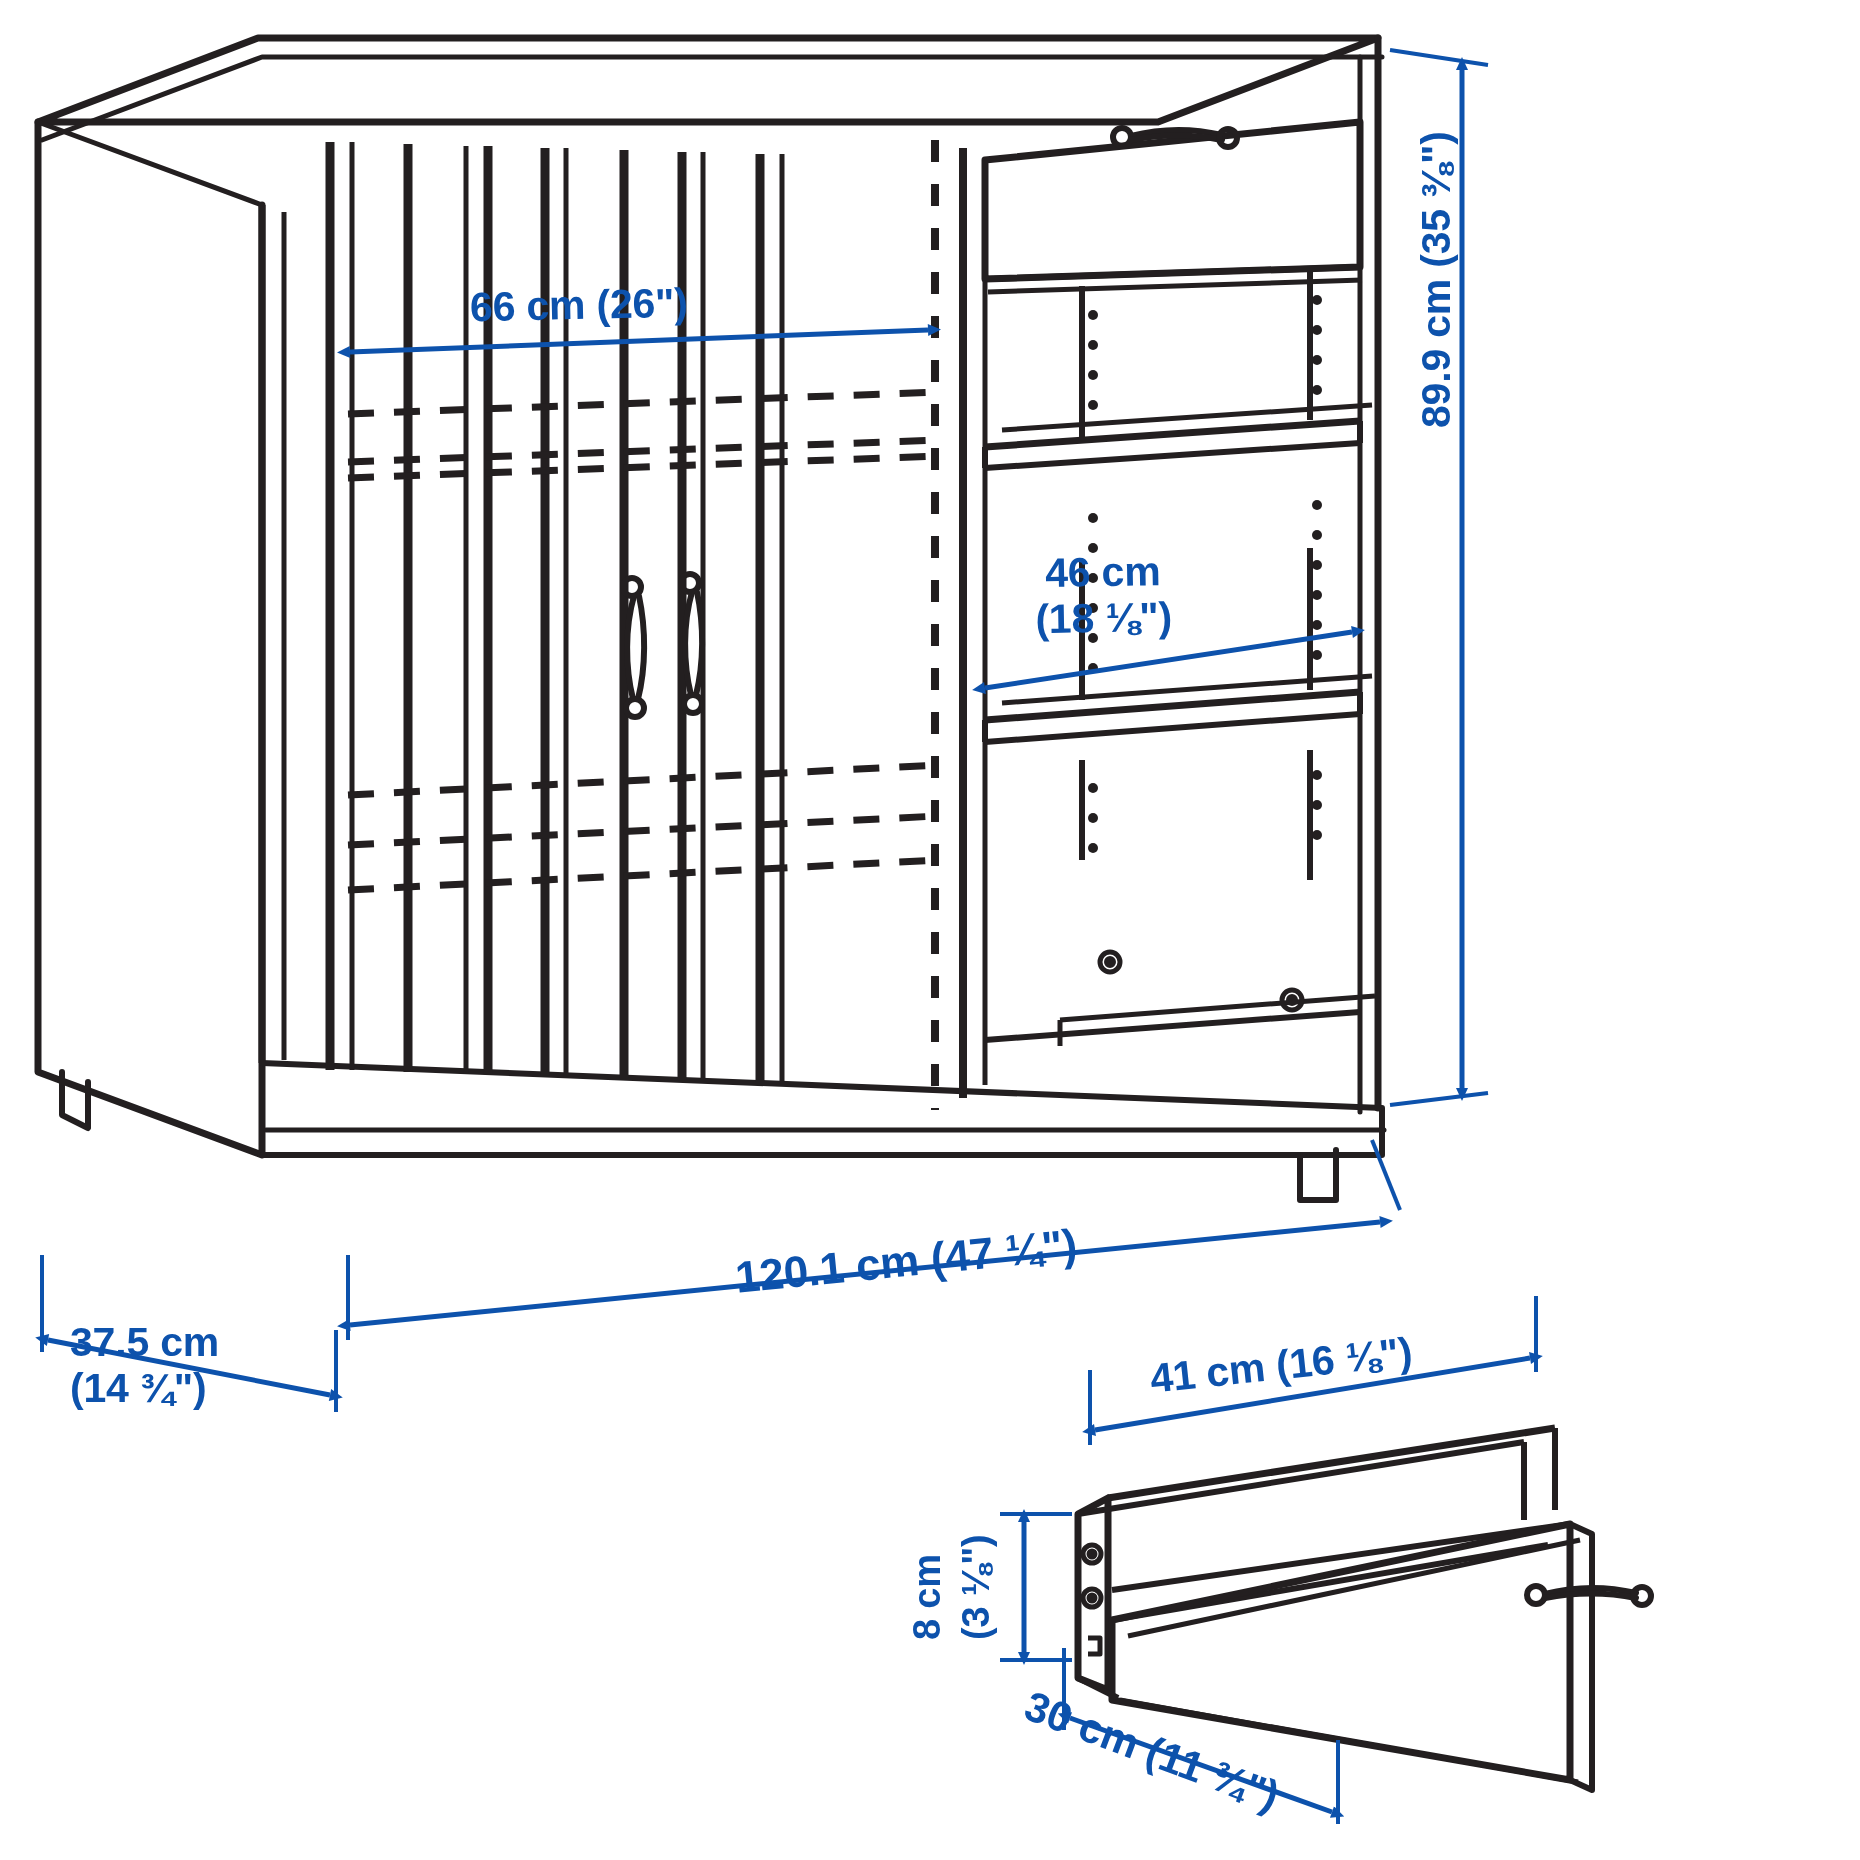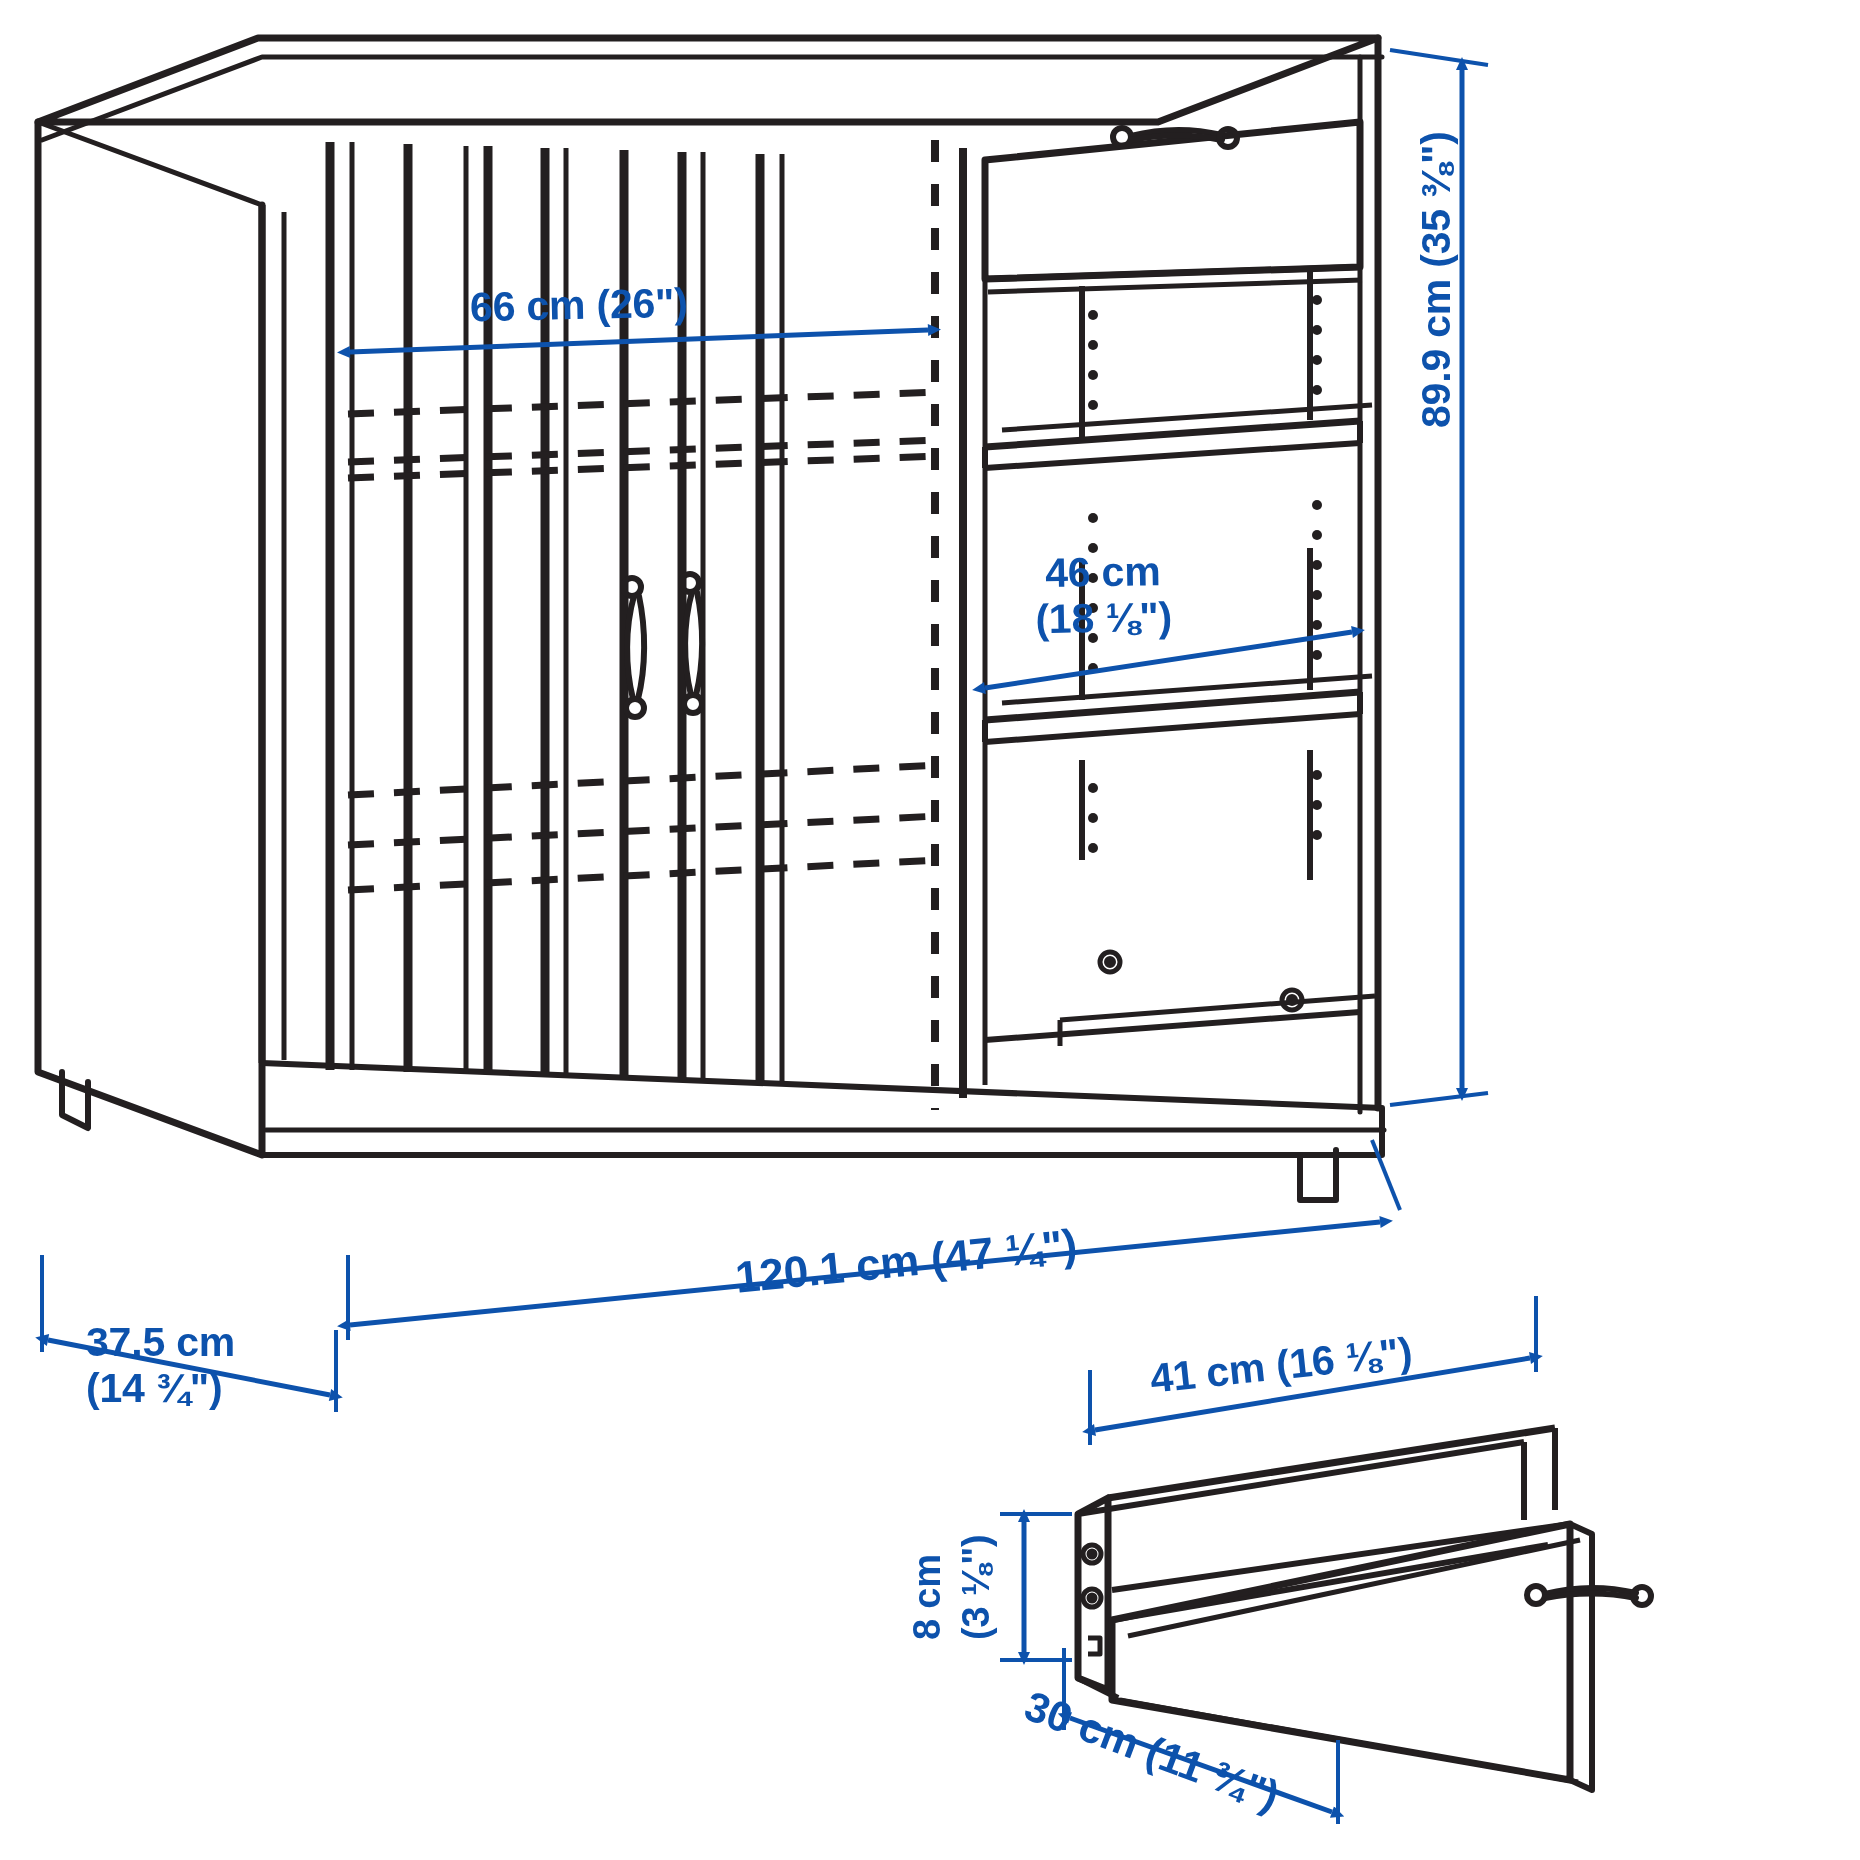--- a/index.html
+++ b/index.html
@@ -33,21 +33,21 @@
     line-height: 1.12;
     letter-spacing: -0.2px;
   }
   .dim-label .sub {
     display: block;
   }
   .lbl-66   { font-size: 41px; left: 470px;  top: 283px;  transform: rotate(-1.2deg); }
   .lbl-46   { font-size: 41px; left: 1035px; top: 550px;  transform: rotate(-1.0deg); text-align: center; }
   .lbl-899  { font-size: 41px; left: 1414px; top: 428px;  transform: rotate(-90deg); transform-origin: left top; }
   .lbl-1201 { font-size: 44px; left: 733px;  top: 1253px; transform: rotate(-5.6deg); transform-origin: left top;}
-  .lbl-375  { font-size: 41px; left: 70px;   top: 1320px; margin-left: 16px; }
+  .lbl-375  { font-size: 41px; left: 70px;   top: 1320px; }
   .lbl-41   { font-size: 41px; left: 1148px; top: 1357px; transform: rotate(-6deg); transform-origin: left top;}
   .lbl-8    { font-size: 38px; left: 906px;  top: 1640px; transform: rotate(-90deg); transform-origin: left top; }
   .lbl-8b   { font-size: 38px; left: 955px;  top: 1640px; transform: rotate(-90deg); transform-origin: left top; }
   .lbl-30   { font-size: 42px; left: 1035px; top: 1682px; transform: rotate(20.5deg); transform-origin: left top; }
 </style>
 </head>
 <body>
 
 <div id="stage">
 

